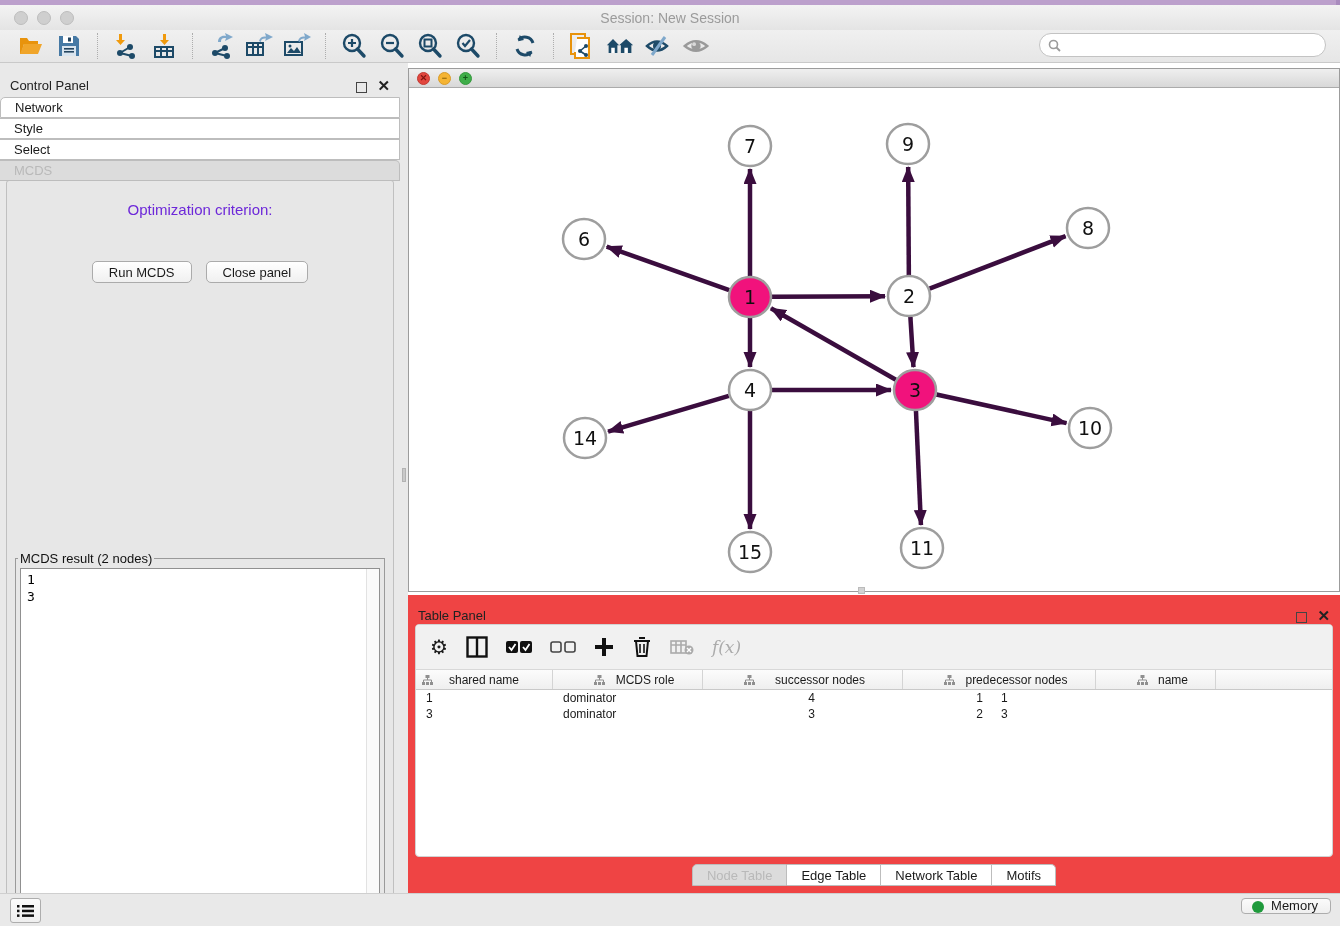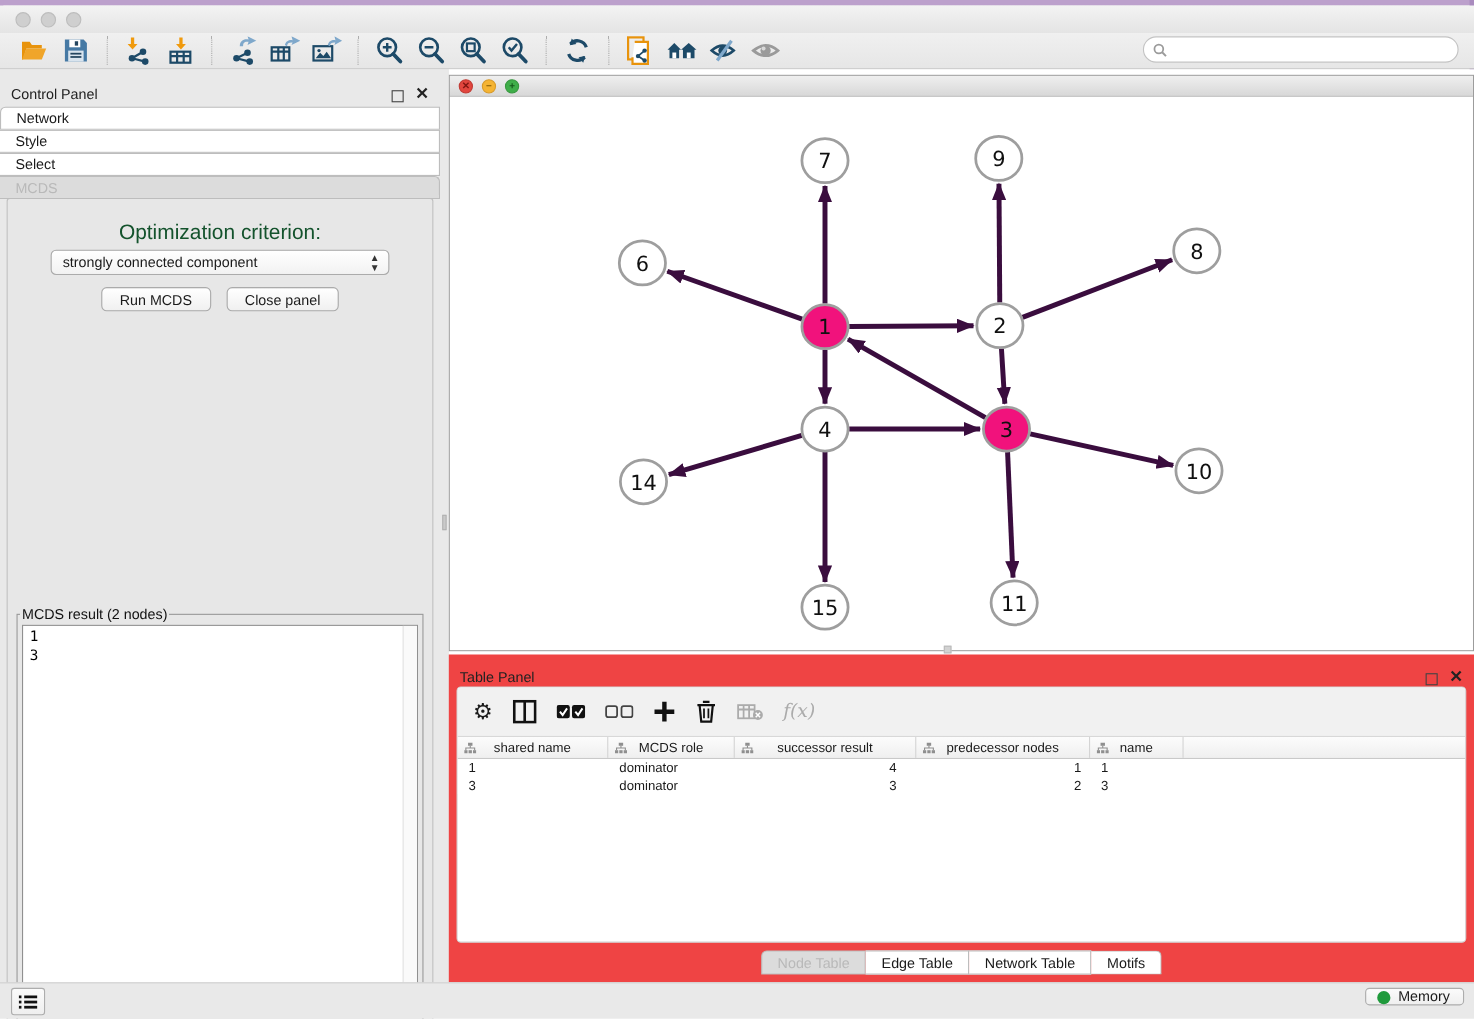--- a/index.html
+++ b/index.html
@@ -45,21 +45,21 @@
     height:21px; padding:0 14px; background:#fff; border:1px solid #BDBDBD; border-left:none;
     display:flex; align-items:center; font-size:13px; cursor:pointer; white-space:nowrap;
   }
   .tab:first-child { border-left:1px solid #BDBDBD; border-radius:5px 0 0 0; }
   .tab:last-child { border-radius:0 5px 0 0; }
   .tab.disabled-sel { background:#DCDCDC; color:#B9B9B9; }
   .cp-body {
     position:absolute; left:6px; top:117px; width:388px; height:761px;
     background:#E7E7E7; border:1px solid #C0C0C0; border-radius:3px;
   }
-  .opt-label { text-align:center; margin-top:20px; font-size:19px; color:#14532d; }
+  .opt-label { text-align:center; margin-top:20px; font-size:15px; color:#6d28d9; }
   .dropdown {
     position:absolute; left:39px; top:46px; width:308px; height:23px;
     background:linear-gradient(#FFFFFF,#F2F2F2); border:1px solid #ABABAB; border-radius:5px;
     display:flex; align-items:center; padding-left:10px; font-size:13px; cursor:pointer;
   }
   .dd-arrows { position:absolute; right:8px; top:2px; font-size:9px; color:#333; line-height:9px; text-align:center; }
   .btn-row { position:absolute; top:80px; left:0; width:100%; display:flex; justify-content:center; gap:14px;text-align:center; }
   .pbtn {
     height:22px; padding:0 16px; background:linear-gradient(#FFFFFF,#F0F0F0);
     border:1px solid #ABABAB; border-radius:5px; font-size:13px; display:flex; align-items:center; cursor:pointer;
@@ -97,21 +97,21 @@
   
   .table-panel { position:absolute; left:408px; top:595px; width:932px; height:298px; background:#ef4444; }
   .tp-container {
     position:absolute; left:7px; top:29px; right:7px; height:233px;
     background:#fff; border:1px solid #D2D2D2; border-radius:4px; overflow:hidden;
   }
   .tp-toolbar { height:44px; background:#F1F1F1; display:flex; align-items:center; padding-left:14px; gap:18px; }
   .tpi { display:flex; align-items:center; justify-content:center; cursor:pointer; }
   .gear-glyph { font-size:20px; color:#1a1a1a; }
   .fx-glyph { font-family:"DejaVu Serif", serif; font-style:italic; font-size:17px; color:#ABABAB; }
-  .tbl-head { display:flex; height:21px; background:linear-gradient(#FCFCFC,#EFEFEF); border-top:1px solid #D8D8D8; border-bottom:1px solid #C9C9C9; }
+  .tbl-head { display:flex; height:21px; background:linear-gradient(#FCFCFC,#EFEFEF); border-top:1px solid #D8D8D8; border-bottom:1px solid #C9C9C9;gap:35px; }
   .th { position:relative; display:flex; align-items:center; justify-content:center; font-size:12px; color:#1a1a1a; border-right:1px solid #D4D4D4; }
   .th .colicon { position:absolute; left:6px; top:5px; }
   .tbl-row { display:flex; height:16px; background:#fff; font-size:12px; }
   .td { display:flex; align-items:center; overflow:hidden; }
   .td.l { justify-content:flex-start; padding-left:10px; }
   .td.r { justify-content:flex-end; padding-right:18px; }
   .td.r2 { justify-content:flex-end; padding-right:8px; }
   .tp-tabs { position:absolute; left:0; bottom:7px; width:100%; display:flex; justify-content:center; }
   .tp-tabs .tab { height:22px; }
   
@@ -138,20 +138,21 @@
 <div class="purple-top"></div>
 <div class="purple-left"></div>
 <div class="purple-right"></div>
 
 <div class="titlebar">
   <div class="traffic">
     <div class="tl"></div>
     <div class="tl"></div>
     <div class="tl"></div>
   </div>
+  <div class="win-title">Session: New Session</div>
 </div>
 
 <div class="toolbar">
   <div class="tbi">
     <svg class="icon" width="26" height="24" viewBox="0 0 26 24">
         <path d="M2 4 h7 l2 3 h9 v3 H6 L3 20 H2 z" fill="#E8930C"></path>
         <path d="M6 10 h18 l-4 10 H2 z" fill="#F0A52A"></path>
       </svg>
   </div>
   <div class="tbi">
@@ -300,24 +301,20 @@
 </div>
 <div class="cp-tabs" id="cp-tabs">
     <div class="tab">Network</div>
     <div class="tab">Style</div>
     <div class="tab">Select</div>
     <div class="tab disabled-sel">MCDS</div>
   </div>
 <div class="sidebar" style="background:transparent; pointer-events:none;"></div>
 <div class="cp-body" style="position:absolute; left:6px; top:180px;">
   <div class="opt-label">Optimization criterion:</div>
-  <div class="dropdown">
-    <span>strongly connected component</span>
-    <span class="dd-arrows">▲<br>▼</span>
-  </div>
   <div class="btn-row">
     <div class="pbtn">Run MCDS</div>
     <div class="pbtn">Close panel</div>
   </div>
   <fieldset class="result">
     <legend>MCDS result (2 nodes)</legend>
     <div class="result-area" id="result-lines">
       <div class="result-scroll"></div>
     <div>1</div>
         <div>3</div>
@@ -489,21 +486,21 @@
           <span>MCDS role</span>
         </div>
         <div class="th" style="width: 165px;">
           <svg class="colicon" width="11" height="10" viewBox="0 0 11 10">
             <rect x="3.5" y="0" width="4" height="3" fill="#8F8F8F"></rect>
             <rect x="0" y="7" width="3" height="3" fill="#8F8F8F"></rect>
             <rect x="4" y="7" width="3" height="3" fill="#8F8F8F"></rect>
             <rect x="8" y="7" width="3" height="3" fill="#8F8F8F"></rect>
             <path d="M5.5 3 v2 M1.5 7 V5 h8 V7" stroke="#8F8F8F" fill="none"></path>
           </svg>
-          <span>successor result</span>
+          <span>successor nodes</span>
         </div>
         <div class="th" style="width: 158px;">
           <svg class="colicon" width="11" height="10" viewBox="0 0 11 10">
             <rect x="3.5" y="0" width="4" height="3" fill="#8F8F8F"></rect>
             <rect x="0" y="7" width="3" height="3" fill="#8F8F8F"></rect>
             <rect x="4" y="7" width="3" height="3" fill="#8F8F8F"></rect>
             <rect x="8" y="7" width="3" height="3" fill="#8F8F8F"></rect>
             <path d="M5.5 3 v2 M1.5 7 V5 h8 V7" stroke="#8F8F8F" fill="none"></path>
           </svg>
           <span>predecessor nodes</span>

